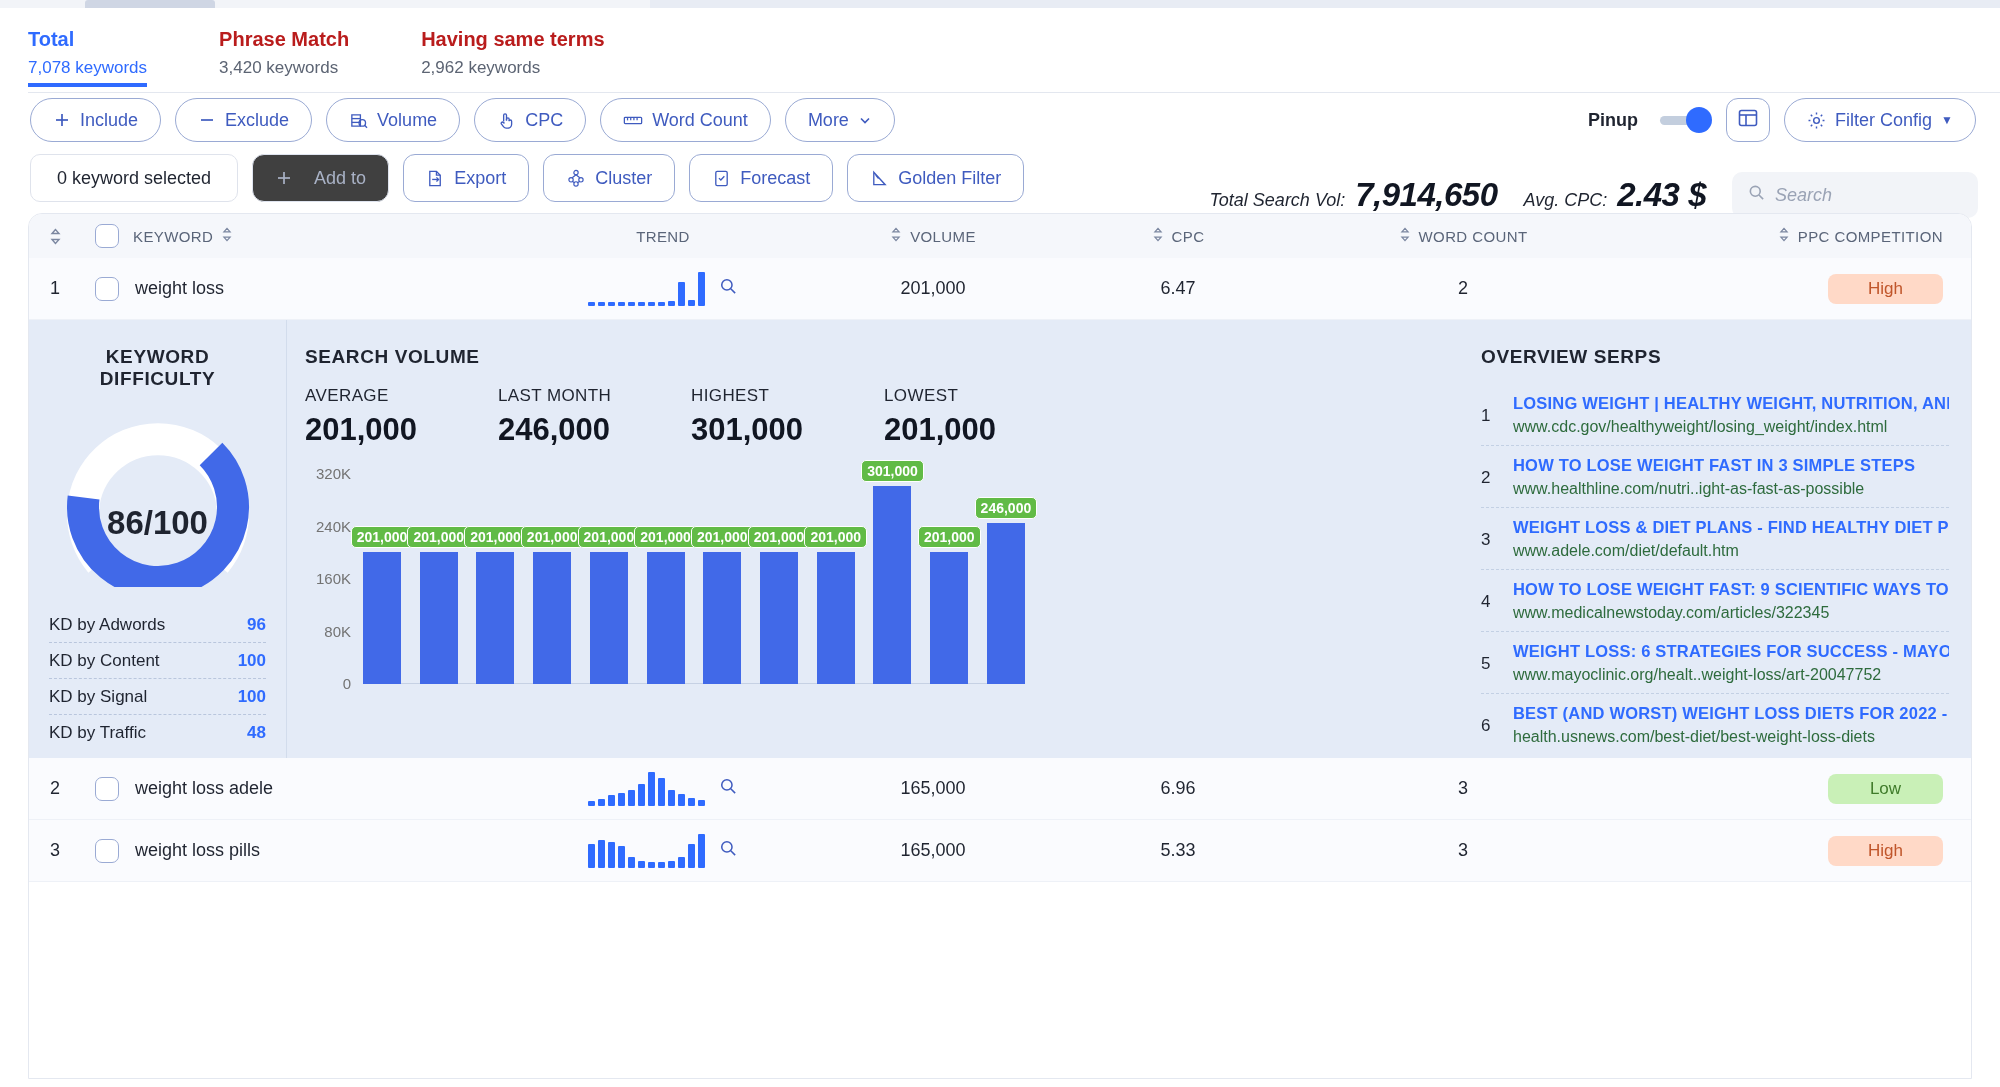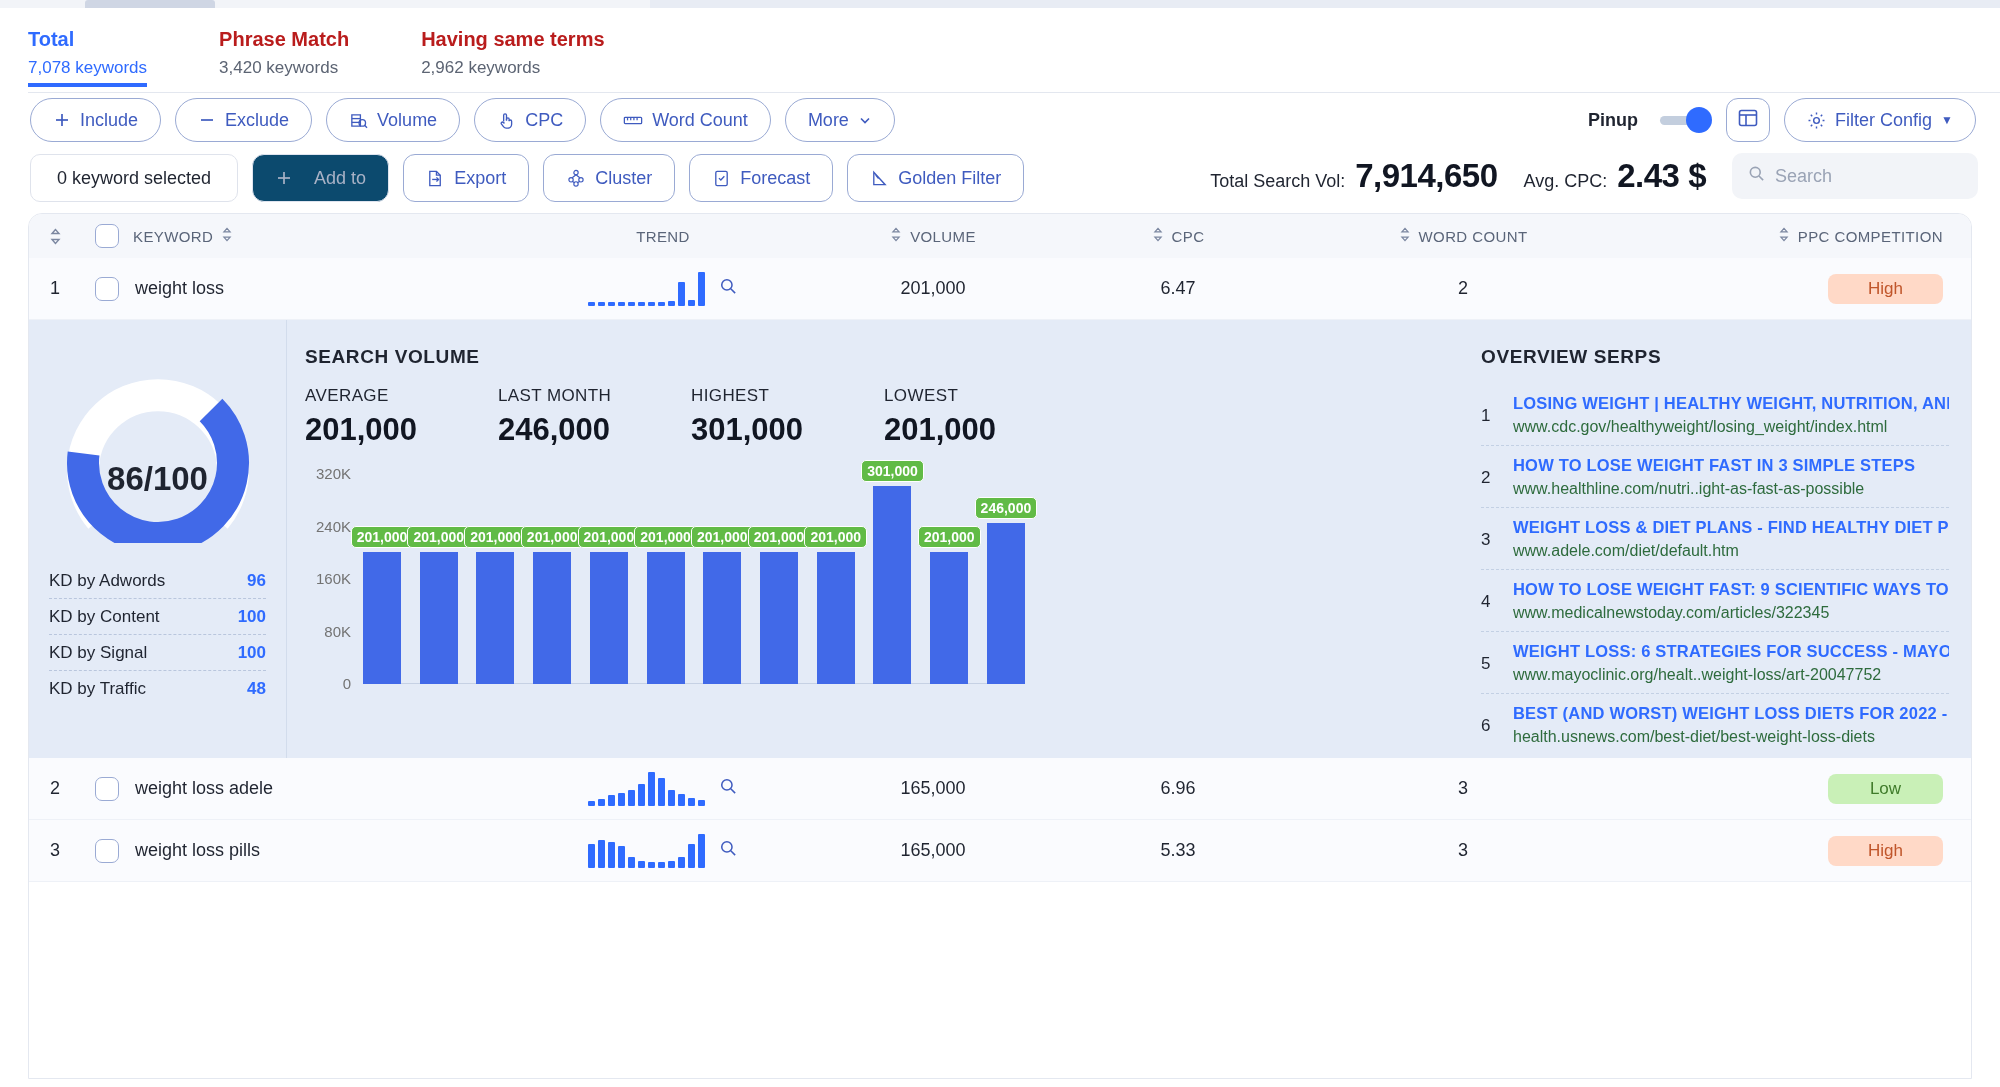--- a/index.html
+++ b/index.html
@@ -42,23 +42,23 @@
   .toggle .track { width:38px; height:9px; background:#c3cede; border-radius:5px; position:absolute; left:0; top:9px;}
   .toggle .knob { width:26px; height:26px; border-radius:50%; background:#2f6bff; position:absolute; right:0; top:0;}
   .icon-btn { width:44px; height:44px; border:1px solid #9aaad4; border-radius:12px; display:flex;
               align-items:center; justify-content:center; background:#fff; cursor:pointer; }
 
   
   .actionbar { position:absolute; left:0; top:148px; width:2000px; height:60px; }
   .ab-left { position:absolute; left:30px; top:6px; display:flex; gap:14px; align-items:center;}
   .sel-box { display:inline-flex; align-items:center; justify-content:center; height:48px; padding:0 26px;
              border:1px solid #dfe3ec; border-radius:10px; background:#fff; font-size:18px; color:#1f2430;}
-  .pill.disabled { background:#0c4a6e; border-color:#dfe4ef; color:#a9b2c6; cursor:default;gap:21px; }
+  .pill.disabled { background:#404040; border-color:#dfe4ef; color:#a9b2c6; cursor:default;gap:21px; }
   .pill.tall { height:48px; border-radius:12px; }
-  .ab-right { position:absolute; right:22px; top:5px; display:flex; gap:0; align-items:center;}
+  .ab-right { position:absolute; right:22px; top:24px; display:flex; gap:0; align-items:center;font-style:italic;}
   .stat { display:flex; align-items:baseline; gap:10px; margin-right:26px; white-space:nowrap;}
   .stat .lbl { font-size:18px; color:#1f2430; }
   .stat .val { font-size:33px; font-weight:700; color:#111622; letter-spacing:-0.5px;}
   .searchbox { width:246px; height:46px; background:#f2f4f8; border-radius:10px; display:flex;
                align-items:center; gap:10px; padding:0 16px; color:#9aa3b5; font-size:18px;}
 
   
   .table { position:absolute; left:28px; top:213px; width:1944px; height:866px;
            border:1px solid #e4e8f0; border-radius:14px 14px 0 0; background:#fff; overflow:hidden; }
   .thead { height:44px; background:#f5f7fb; display:flex; align-items:center; }
@@ -415,20 +415,21 @@
         <div class="cell col-cpc">6.47</div>
         <div class="cell col-wc">2</div>
         <div class="cell col-ppc">
           <span class="badge high">High</span>
         </div>
       </div>
 
     <div class="detail">
 
       <div class="kd-panel">
+        <div class="panel-title">KEYWORD DIFFICULTY</div>
         <div class="gauge-wrap">
           <svg width="190" height="175" viewBox="0 0 190 175">
             <path d="M 37.6 150.4 A 75 75 0 1 1 152.4 150.4" fill="none" stroke="#ffffff" stroke-width="32" stroke-linecap="butt"></path>
             <path id="gauge-fill" d="M 148.03 41.97 A 75 75 0 1 1 20.59 85.60" fill="none" stroke="#4169e8" stroke-width="32" stroke-linecap="butt"></path>
           </svg>
           <div class="gauge-val">86/100</div>
         </div>
         <div class="kd-list" id="kd-list">
             <div class="kd-row">
               <span>KD by Adwords</span>

